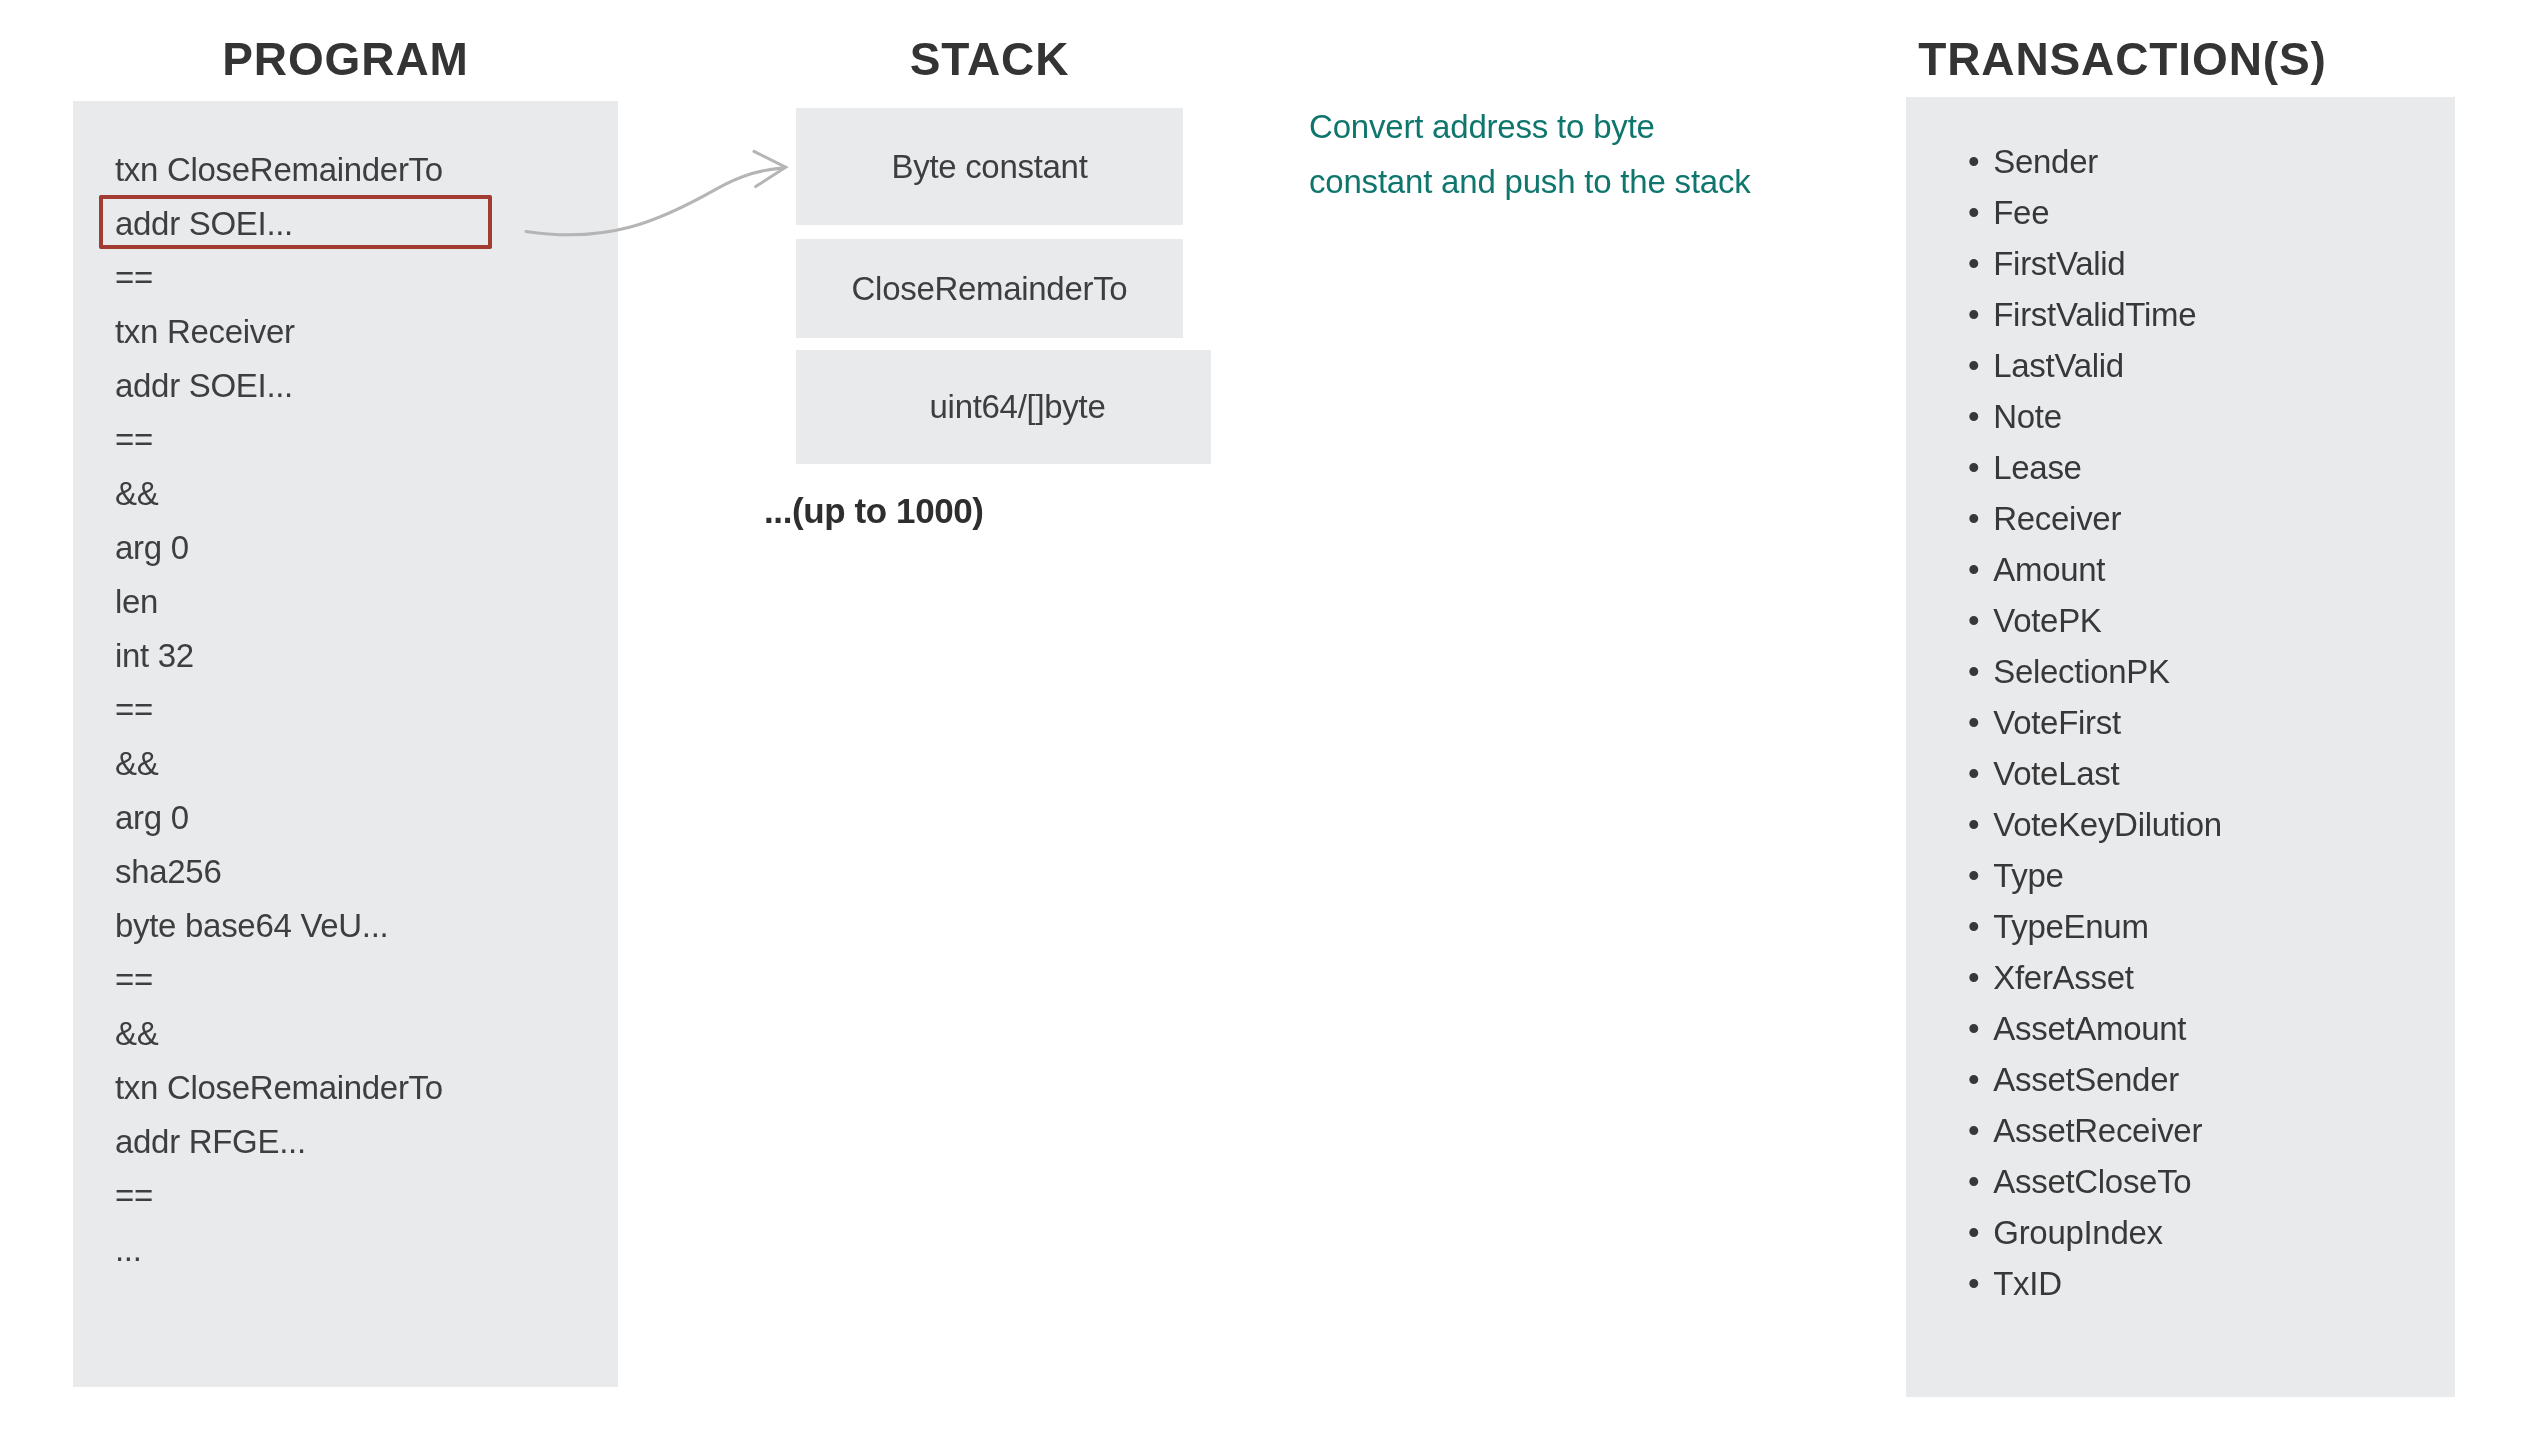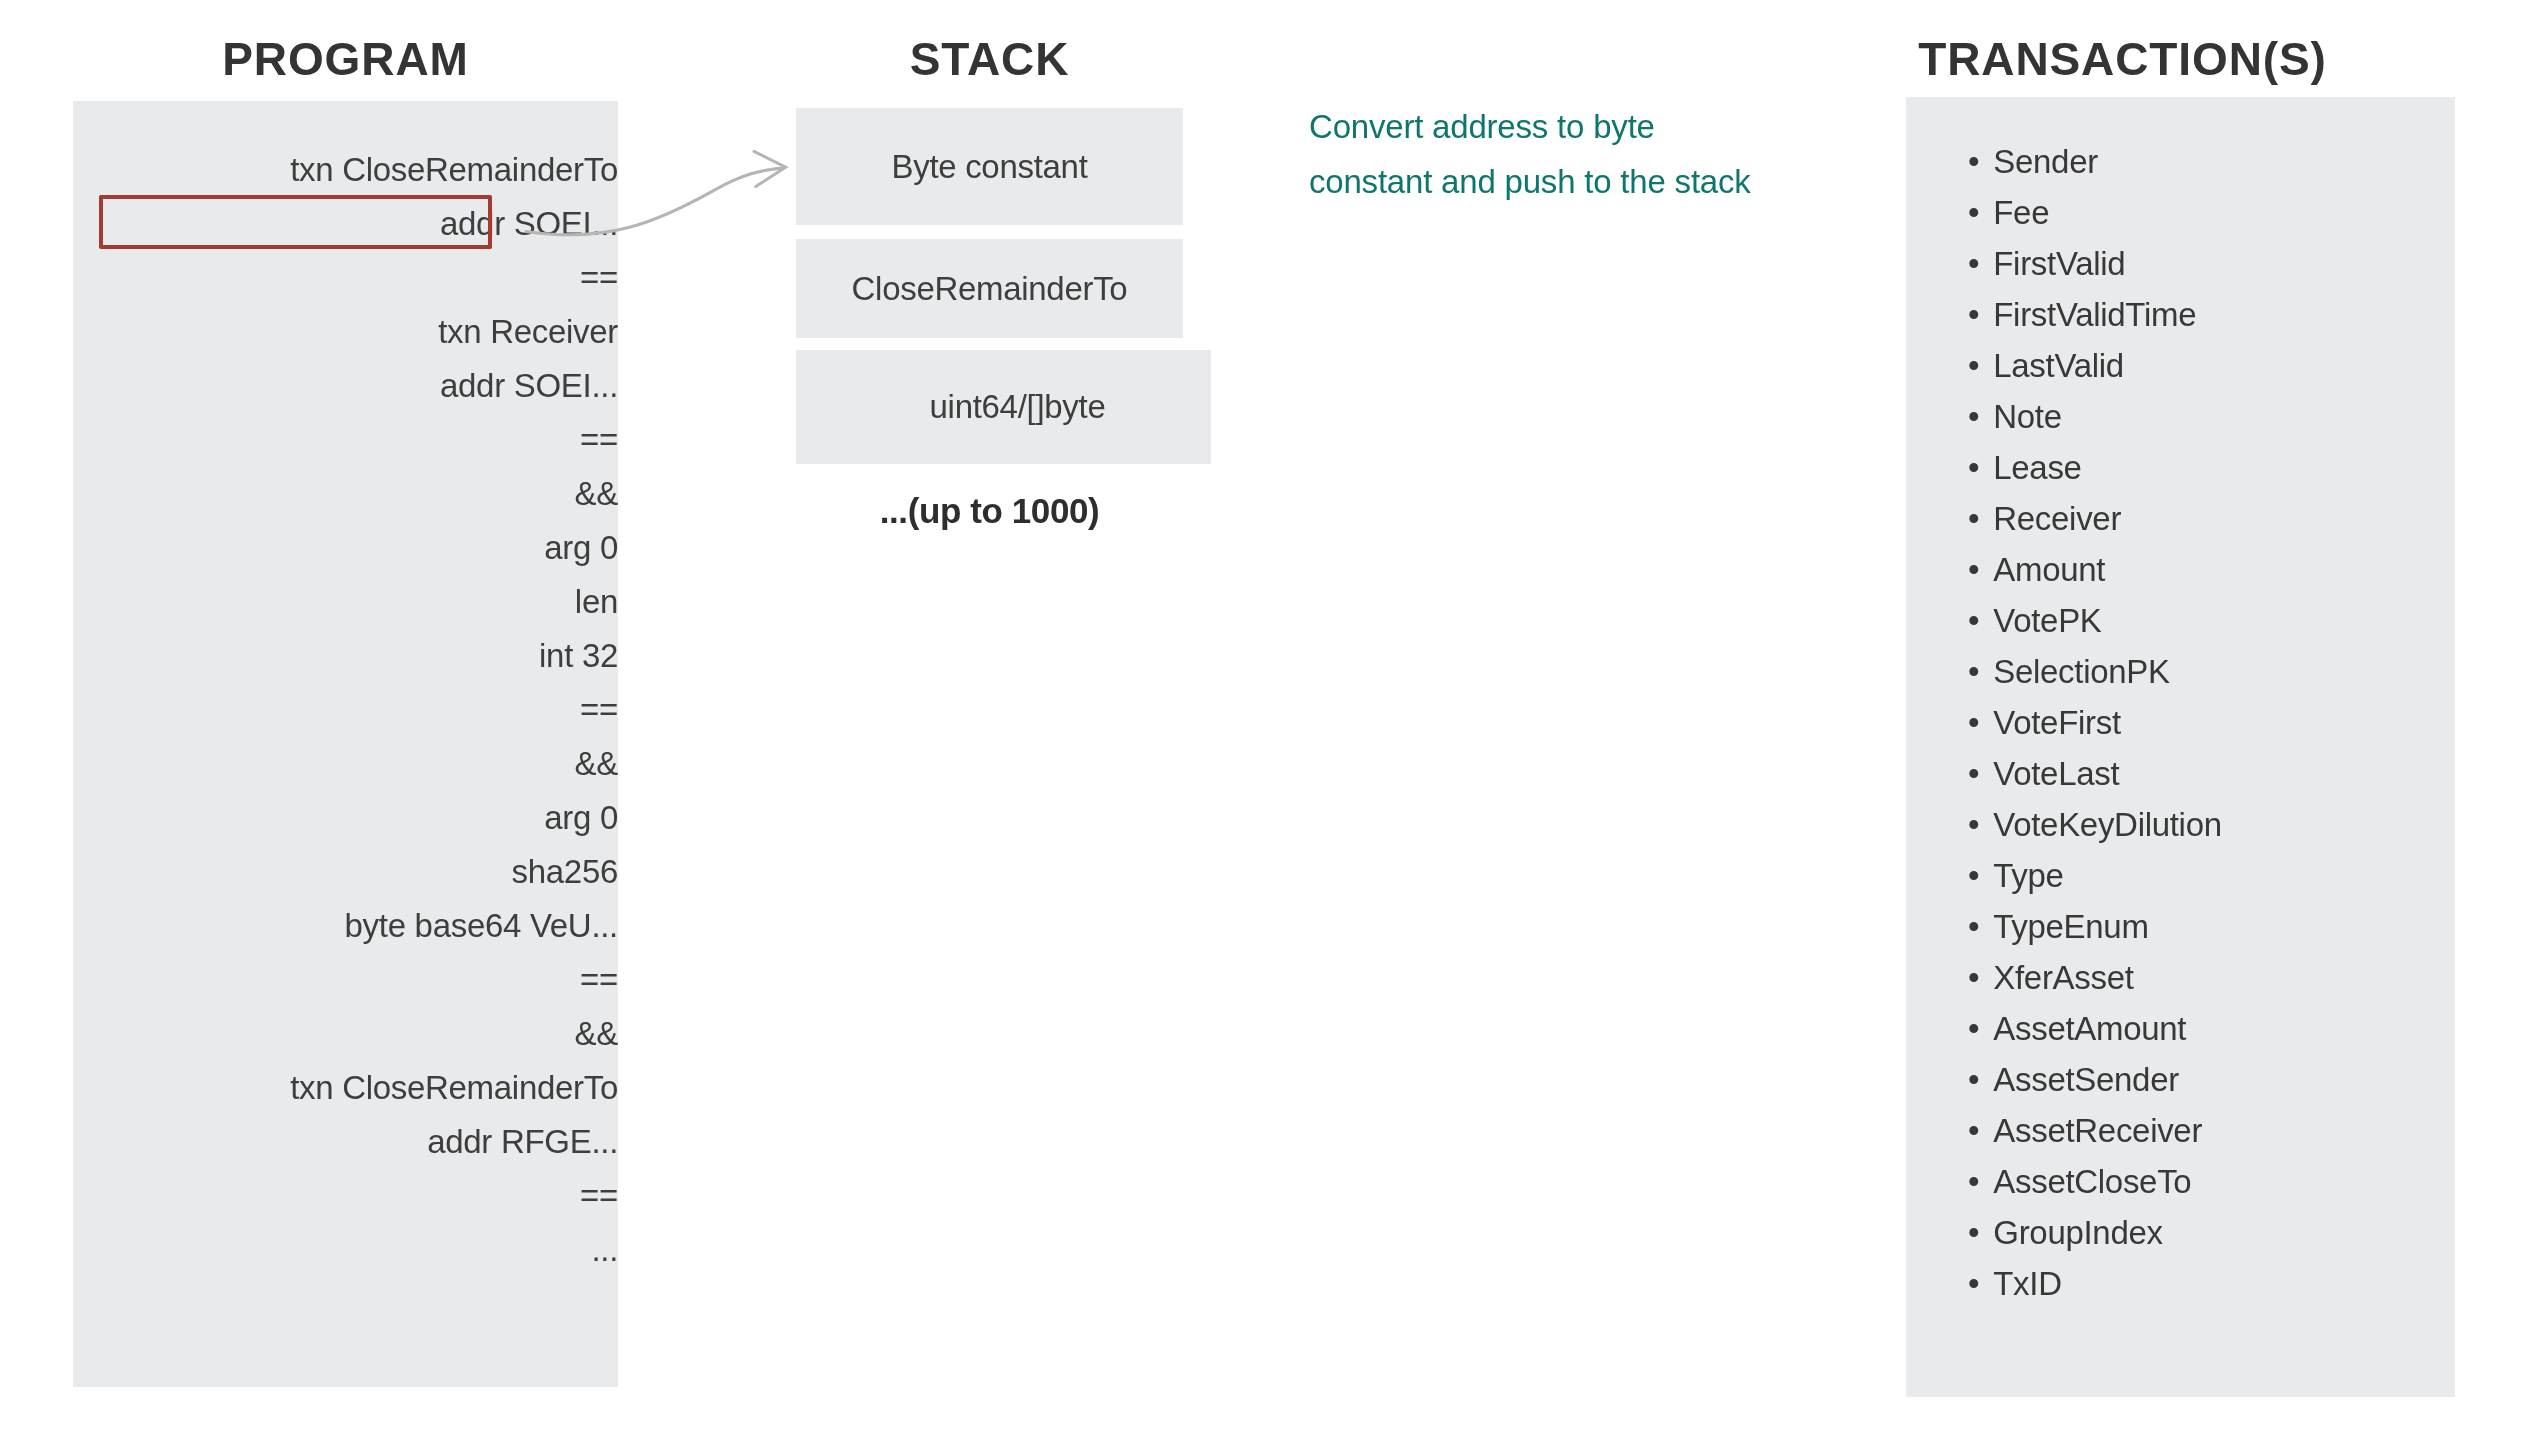--- a/index.html
+++ b/index.html
@@ -34,22 +34,21 @@
   #transactions-title{left:1848px;width:549px;}
 
   .panel{
     position:absolute;
     background:var(--panel,#e8eaec);
   }
   #program-panel{
     left:73px;top:101px;width:545px;height:1286px;
   }
   .program-lines{
-    padding:42px 0 0 55px;
-    text-align:right;
+    padding:42px 0 0 42px;
   }
   .code-line{
     height:54px;
     line-height:54px;
     font-size:33px;
     letter-spacing:-0.3px;
     color:var(--text,#3e3e3e);
     white-space:pre;
   }
   #highlight-box{
@@ -67,22 +66,21 @@
     display:flex;align-items:center;justify-content:center;
     font-size:33px;
     letter-spacing:-0.3px;
     color:var(--text,#3e3e3e);
   }
   #stack-box-0{top:108px;height:117px;}
   #stack-box-1{top:239px;height:99px;}
   #stack-box-2{top:350px;height:114px;padding-left:28px;}
   #stack-note{
     position:absolute;
-    left:796px;top:491px;width:387px;
-    text-align:center;
+    left:764px;top:491px;width:387px;
     font-size:35px;
     font-weight:bold;
     letter-spacing:-0.4px;
     color:var(--note,#2e2e2e);
   }
 
   #annotation{
     position:absolute;
     left:1309px;top:99px;width:563px;
     font-size:33px;

